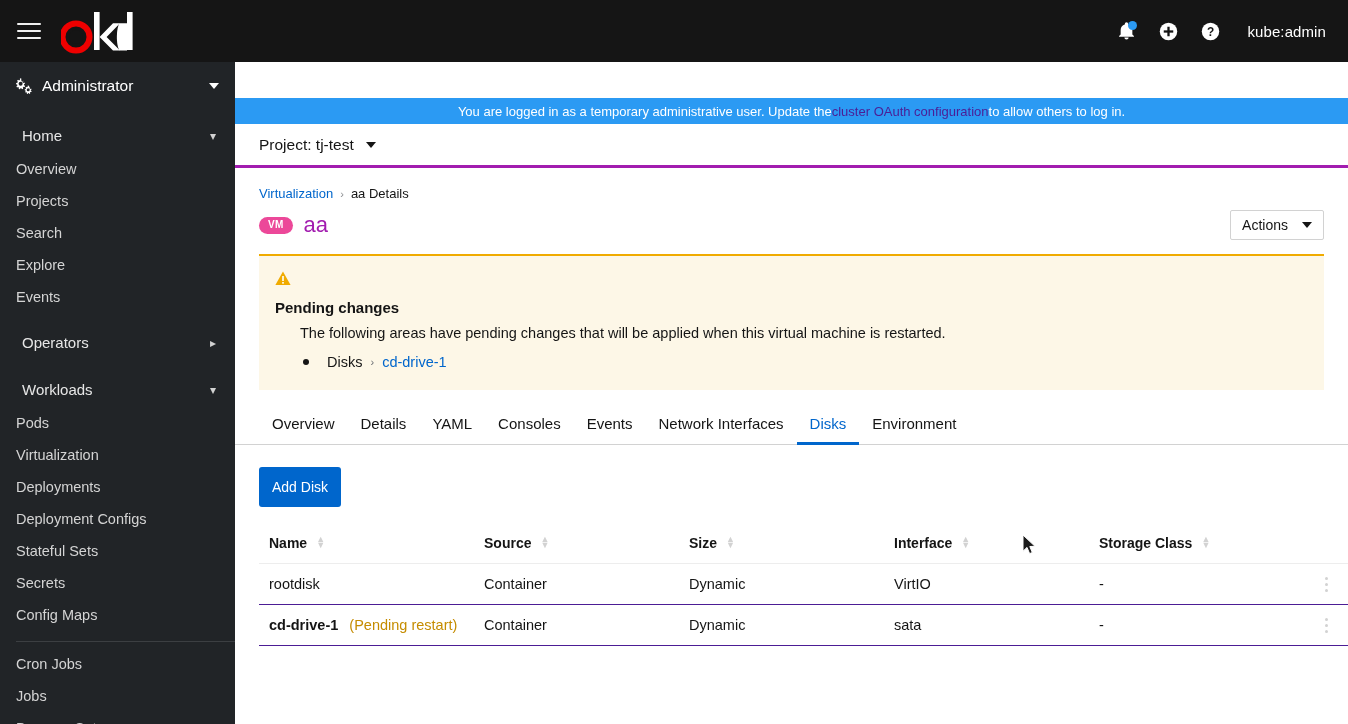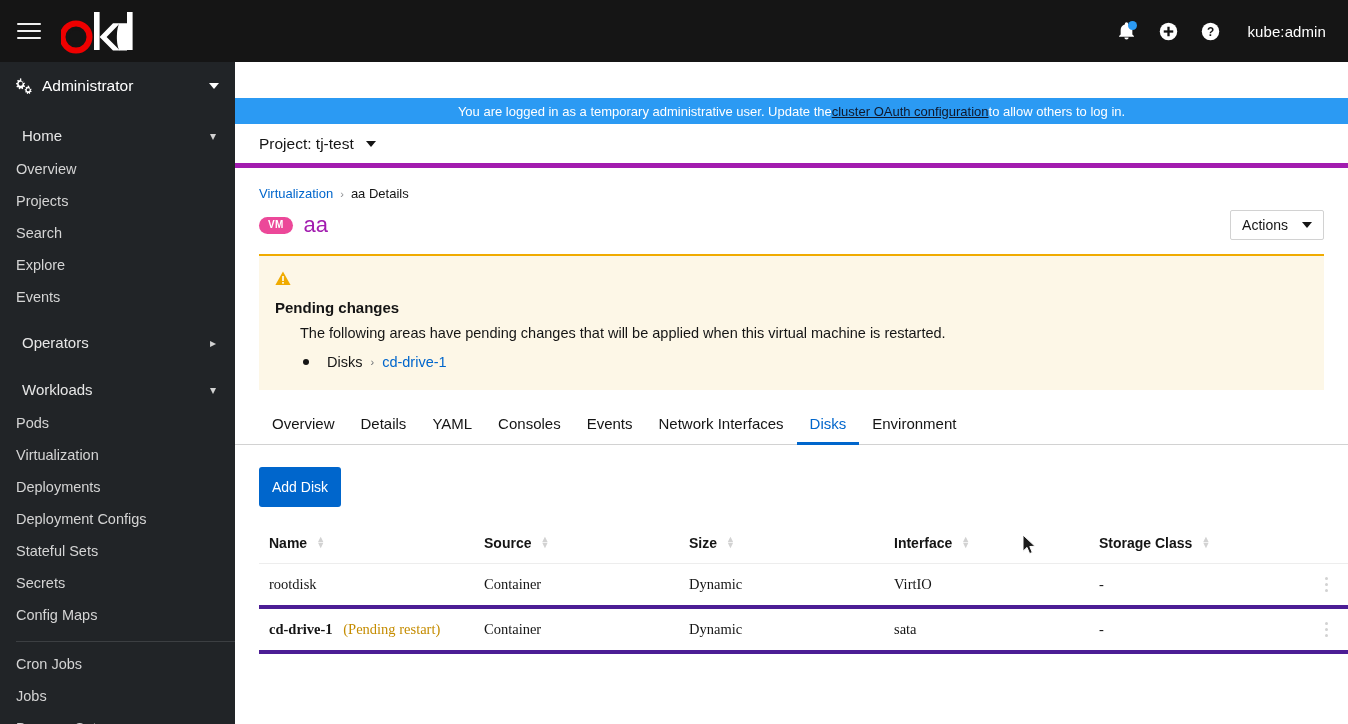--- a/index.html
+++ b/index.html
@@ -71,25 +71,25 @@
   .nav-divider { height: 1px; background: #3c3f42; margin: 10px 0 6px 16px; }
 
   
   .main { flex: 1; background: #fff; display: flex; flex-direction: column;
     min-width: 0; position: relative; margin-top: 36px; }
 
   .login-banner {
     background: #2b9af3; color: #fff; font-size: 13px;
     height: 26px; display: flex; align-items: center; justify-content: center;
   }
-  .login-banner a { color: #0f172a; text-decoration: underline; cursor: pointer; }
+  .login-banner a { color: #4c1d95; cursor: pointer; }
 
   .project-bar {
     height: 44px; display: flex; align-items: center;
-    padding-left: 24px; border-bottom: 5px solid #a21caf; background: #fff;
+    padding-left: 24px; border-bottom: 3px solid #a21caf; background: #fff;
   }
   .project-sel { display: flex; align-items: center; gap: 12px; cursor: pointer; }
   .project-sel .p-text { font-size: 15.5px; color: #151515; }
   .caret-down-dark { width: 0; height: 0; border-left: 5px solid transparent;
     border-right: 5px solid transparent; border-top: 6px solid #151515; }
 
   .page-head { padding: 18px 24px 0 24px; background: #fff; }
   .breadcrumb { font-size: 13px; display: flex; align-items: center; gap: 7px; color: #151515; }
   .breadcrumb a { color: #06c; text-decoration: none; cursor: pointer; }
   .breadcrumb .bc-sep { color: #8a8d90; font-size: 11px; }
@@ -145,21 +145,21 @@
   }
   table.disks { width: 1090px; border-collapse: collapse; margin-top: 28px; table-layout: fixed; }
   table.disks th {
     text-align: center; font-size: 14px; font-weight: bold; color: #151515;
     padding: 0 0 12px 10px; border-bottom: 1px solid #ededed;
   }
   .th-inner { display: flex; align-items: center; gap: 9px; cursor: pointer; }
   .sort-ico { color: #d2d2d2; display: flex; flex-direction: column; line-height: .62; font-size: 9px; }
   table.disks td {
     font-size: 14.5px; color: #151515; padding: 12px 0 12px 10px;
-    border-bottom: 4px solid #4c1d95; vertical-align: middle; font-family: Liberation Serif, serif;
+    border-bottom: 1px solid #4c1d95; vertical-align: middle;
   }
   td.name-cell .disk-name { }
   td.name-cell.pending .disk-name { font-weight: bold; }
   .pending-tag { color: #c58c00; margin-left: 7px; }
   .kebab { display: flex; flex-direction: column; gap: 3px; align-items: center;
     cursor: pointer; width: 14px; }
   .kebab i { width: 3px; height: 3px; background: #d2d2d2; border-radius: 50%; display: block; }
   td.kebab-cell { text-align: center; padding-right: 0; }
 
   

